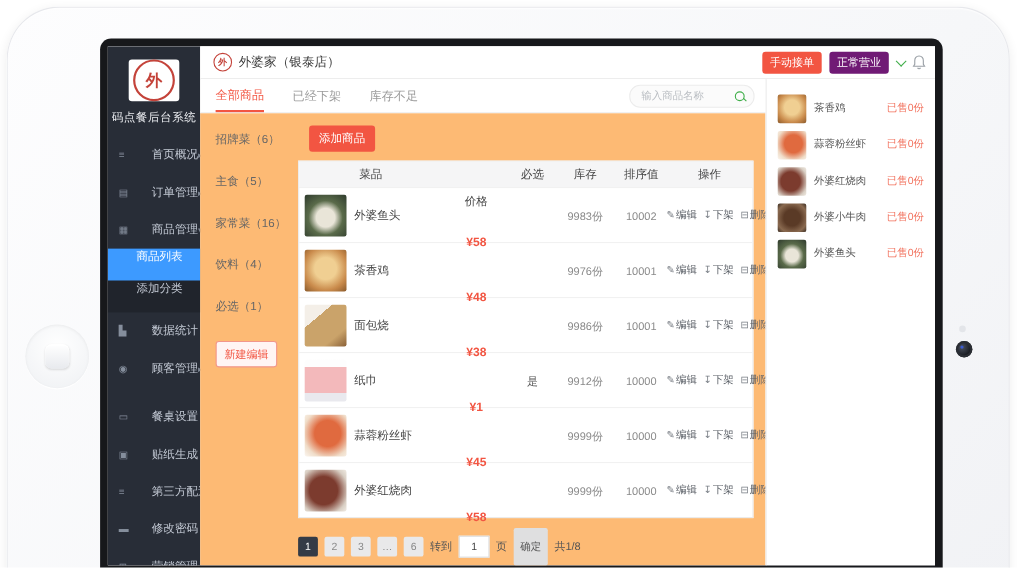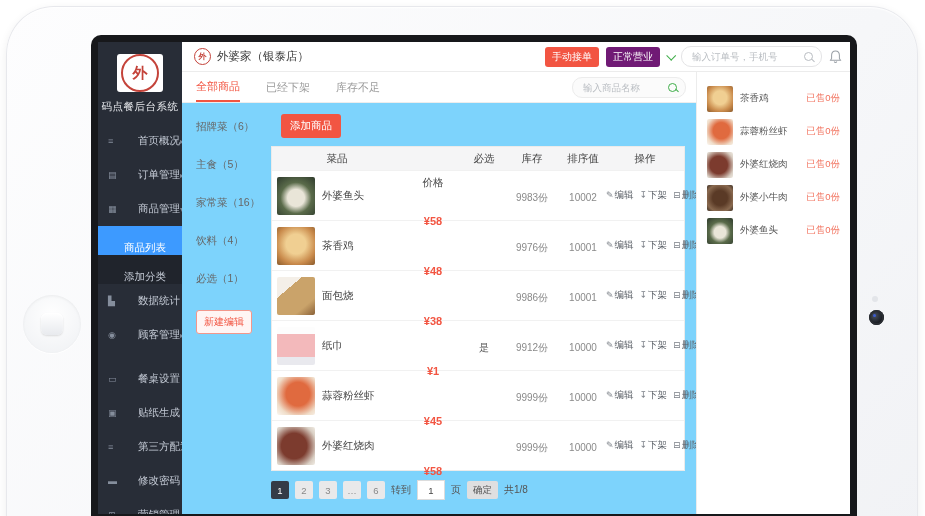--- a/index.html
+++ b/index.html
@@ -26,21 +26,21 @@
   .sidebar{width:84px;flex:0 0 84px;background:#282d37;color:#c3c9d4;font-size:10.5px;display:flex;flex-direction:column;}
   .logo-box{width:46px;height:46px;background:#fff;border-radius:3px;margin:12px auto 0 auto;display:flex;align-items:center;justify-content:center;}
   .logo-stamp{width:34px;height:34px;border:2px solid #c4433a;border-radius:50%;display:flex;align-items:center;justify-content:center;color:#c4433a;font-size:15px;font-weight:bold;}
   .sys-title{color:#e8eaee;text-align:center;margin:8px 0 10px 0;font-size:10.5px;letter-spacing:.5px;}
   .snav{display:flex;flex-direction:column;}
   .snav-item{height:34px;display:flex;align-items:center;padding:0 8px 0 10px;cursor:pointer;}
   .snav-item .ic{color:#858e9c;font-size:9px;width:13px;flex:0 0 13px;}
   .snav-item .lb{flex:1;white-space:nowrap;margin-left:17px;}
   .snav-item .ar{color:#7e8794;font-size:8px;}
   .subnav{background:#20242c;}
-  .subnav-item{height:29px;display:flex;align-items:flex-end;padding-left:26px;cursor:pointer;font-size:10.5px;}
+  .subnav-item{height:29px;display:flex;align-items:flex-start;padding-left:26px;cursor:pointer;font-size:10.5px;}
   .subnav-item.active{background:#3d9aff;color:#fff;}
   .side-gap{height:22px;background:#20242b;margin-top:6px;margin-bottom:4px;}
   .side-fill{flex:1;}
   
   .screen-main{flex:1;display:flex;flex-direction:column;min-width:0;}
   .topbar{height:29px;flex:0 0 29px;border-bottom:1px solid #ececec;display:flex;align-items:center;padding:0 8px 0 12px;background:#fff;}
   .brand{display:flex;align-items:center;gap:6px;}
   .brand-logo{width:15px;height:15px;border:1.5px solid #c4433a;border-radius:50%;color:#c4433a;font-size:8px;display:flex;align-items:center;justify-content:center;font-weight:bold;}
   .brand-name{font-size:11.5px;color:#3a3a3a;}
   .topbar-right{margin-left:auto;display:flex;align-items:center;gap:7px;}
@@ -57,21 +57,21 @@
   .mag.green::after{background:#3fae49;}
   .bell{width:13px;height:14px;cursor:pointer;}
   
   .content-row{flex:1;display:flex;min-height:0;}
   .main-col{flex:1;display:flex;flex-direction:column;min-width:0;}
   .tabs-row{height:30px;flex:0 0 30px;border-bottom:1px solid #ededed;display:flex;align-items:center;background:#fff;padding:0 10px 0 14px;}
   .tab{font-size:11px;color:#9a9a9a;margin-right:26px;height:30px;display:flex;align-items:center;box-sizing:border-box;cursor:pointer;}
   .tab.active{color:#f25542;border-bottom:2px solid #f25542;}
   .tabs-search{margin-left:auto;background:#fbfbfb;border-color:#ececec;}
   .tabs-search input{width:78px;}
-  .body-row{flex:1;display:flex;background:#7dd3fc;min-height:0;}
+  .body-row{flex:1;display:flex;background:#fdba74;min-height:0;}
   .cat-col{flex:0 0 88px;width:88px;padding:17px 0 0 14px;box-sizing:border-box;}
   .cat-item{font-size:10.5px;color:#666;margin-bottom:24px;cursor:pointer;white-space:nowrap;}
   .new-edit-btn{background:#fff5f4;border:1px solid #f2978b;color:#f25542;font-size:10px;border-radius:3px;padding:4px 7px;cursor:pointer;font-family:inherit;}
   .table-col{flex:1;padding:11px 12px 0 1px;box-sizing:border-box;min-width:0;}
   .add-btn{background:#f25542;border:none;color:#fff;font-size:10.5px;border-radius:3px;padding:5px 9px;cursor:pointer;font-family:inherit;margin-left:10px;}
   .goods-table{margin-top:8px;border:1px solid #ebebeb;background:#fff;width:412px;}
   .t-head{display:flex;align-items:center;height:23px;background:#f5f5f6;font-size:10.5px;color:#444;}
   .t-row{display:flex;align-items:center;height:49px;border-top:1px solid #f1f1f1;}
   .c-dish{flex:0 0 130px;display:flex;align-items:center;}
   .t-head .c-dish{justify-content:center;}
@@ -97,21 +97,21 @@
   .rph-0{background:radial-gradient(circle at 50% 45%,#f0cf92 0 35%,#c98a4b 70%,#8a5a2b 100%);}
   .rph-1{background:radial-gradient(circle at 55% 45%,#e06a3f 0 40%,#f0ddc9 75%,#fbf7f1 100%);}
   .rph-2{background:radial-gradient(circle at 45% 50%,#7c3b2e 0 45%,#d9cfc4 80%,#f1ece4 100%);}
   .rph-3{background:radial-gradient(circle at 50% 50%,#5a3a26 0 40%,#8a6a50 75%,#3a2d22 100%);}
   .rph-4{background:radial-gradient(circle at 50% 55%,#e9e5d8 0 30%,#5a6b4a 55%,#2e3a2c 100%);}
   
   .pagination{display:flex;align-items:center;margin-top:9px;gap:6px;font-size:10px;color:#555;}
   .page-btn{min-width:18px;height:18px;border:none;background:#e9e9ea;color:#888;font-size:9.5px;border-radius:2px;cursor:pointer;font-family:inherit;padding:0 4px;}
   .page-btn.active{background:#343b46;color:#fff;}
   .goto-input{width:22px;height:16px;border:1px solid #dcdcdc;text-align:center;font-size:9.5px;color:#444;outline:none;font-family:inherit;}
-  .confirm-btn{background:#dfdfe0;border:none;color:#555;font-size:9.5px;height:18px;padding:0 6px;border-radius:2px;cursor:pointer;font-family:inherit;}
+  .confirm-btn{background:#dfdfe0;border:none;color:#555;font-size:9.5px;height:34px;padding:0 6px;border-radius:2px;cursor:pointer;font-family:inherit;}
   
   .rank-panel{flex:0 0 154px;width:154px;border-left:1px solid #ececec;background:#fff;padding:10px 10px 0 10px;box-sizing:border-box;}
   .rank-title{font-size:11px;color:#3a3a3a;margin-bottom:9px;}
   .rank-item{display:flex;align-items:center;height:33px;}
   .rank-photo{width:26px;height:26px;border-radius:2px;flex:0 0 26px;}
   .rank-name{font-size:9.5px;color:#555;margin-left:7px;white-space:nowrap;}
   .rank-sold{margin-left:auto;font-size:9.5px;color:#f2725e;white-space:nowrap;}
 </style>
 </head>
 <body>
@@ -220,24 +220,20 @@
 
         <div class="topbar">
           <div class="brand">
             <span class="brand-logo">外</span>
             <span class="brand-name">外婆家（银泰店）</span>
           </div>
           <div class="topbar-right">
             <button class="pill-btn pill-red">手动接单</button>
             <button class="pill-btn pill-green">正常营业</button>
             <span class="chev"></span>
-            <div class="search-pill">
-              <input type="text" placeholder="输入订单号，手机号" style="">
-              <span class="mag"></span>
-            </div>
             <svg class="bell" viewBox="0 0 14 15">
               <path d="M7 1 C4.2 1 2.8 3 2.8 5.5 L2.8 9 L1.6 11 L12.4 11 L11.2 9 L11.2 5.5 C11.2 3 9.8 1 7 1 Z" fill="none" stroke="#9aa0a6" stroke-width="1.1"></path>
               <path d="M5.6 12.4 a1.5 1.5 0 0 0 2.8 0" fill="none" stroke="#9aa0a6" stroke-width="1.1"></path>
             </svg>
           </div>
         </div>
 
         <div class="content-row">
           <div class="main-col">
 

